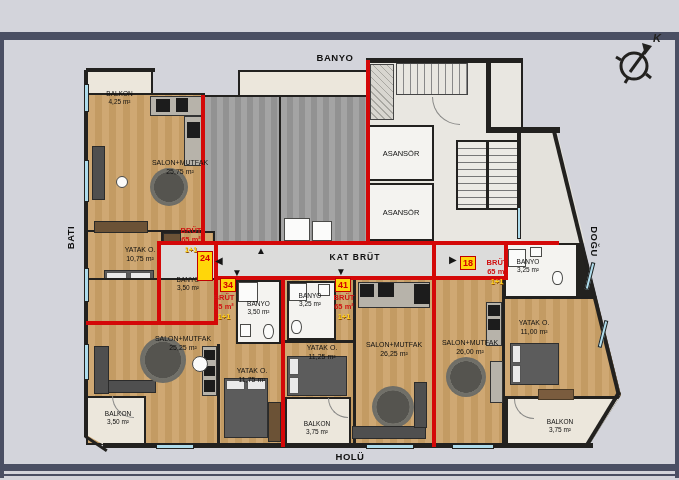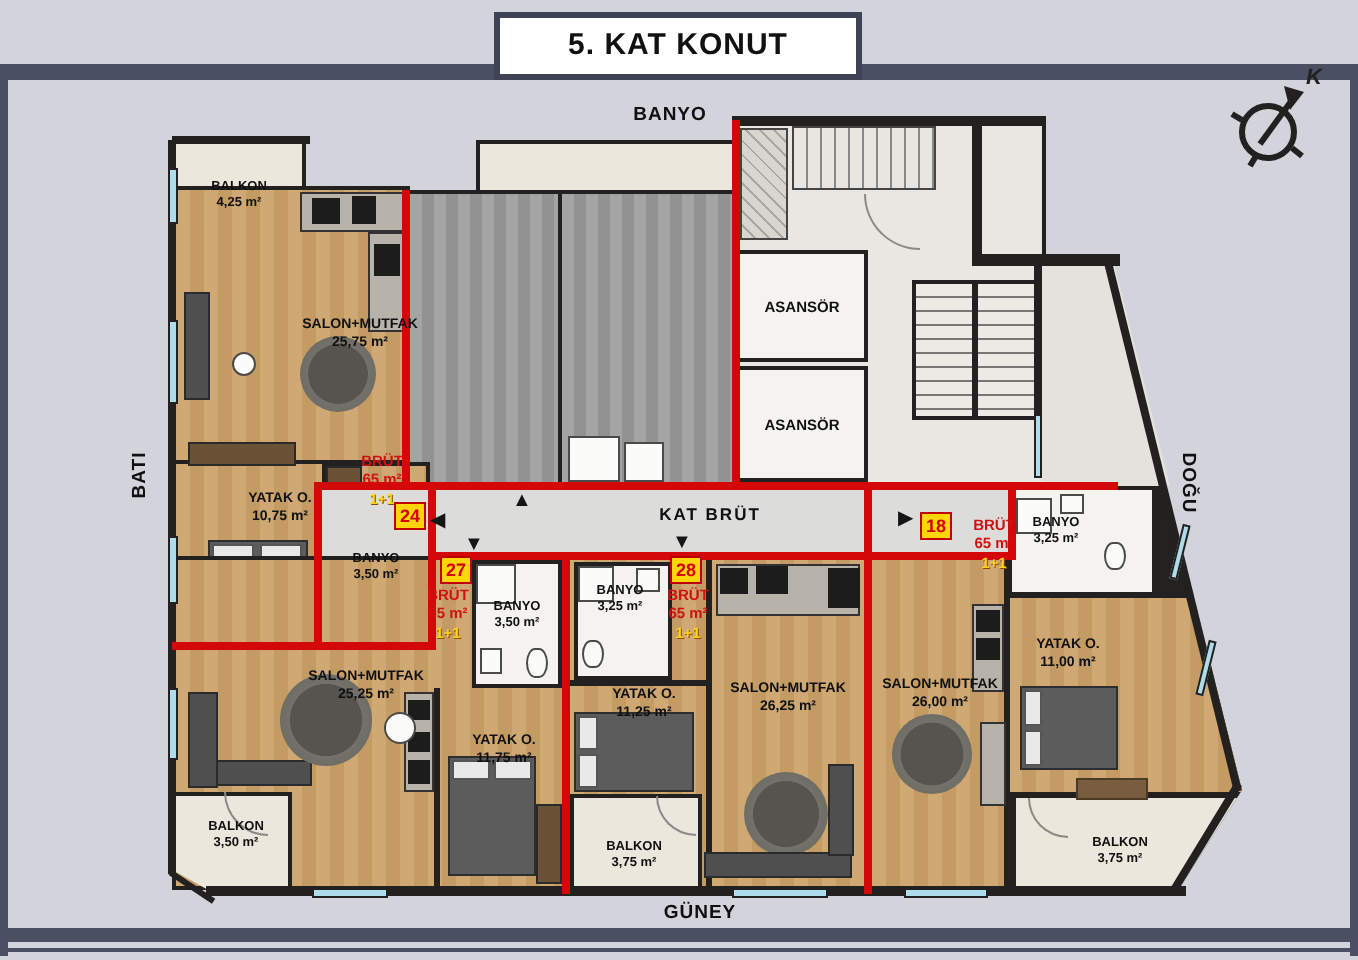--- a/index.html
+++ b/index.html
@@ -10,21 +10,21 @@
   .wood{background:repeating-linear-gradient(90deg,#cfa873 0 7px,#c39b63 7px 14px);}
   .tile{background:#f4f3f0;}
   .marble{background:#ece7dc;}
   .graywood{background:repeating-linear-gradient(90deg,#a4a4a4 0 6px,#929292 6px 12px);}
   .hallf{background:#dcdcdb;}
   .common{background:#e9e7e1;}
   .blk{background:#22211f;}
   .red{background:#d40808;}
   .win{background:#aedcec;border:1px solid #22211f;box-sizing:border-box;}
   .frame{background:#4a4f63;}
-  .lbl{font-weight:bold;font-size:7px;line-height:1.3;color:#101010;text-align:center;}
+  .lbl{font-weight:normal;font-size:7px;line-height:1.3;color:#101010;text-align:center;}
   .lbl.sm{font-size:6.5px;line-height:1.25;}
   .dir{font-weight:bold;font-size:9.5px;color:#101010;text-align:center;letter-spacing:.5px;}
   .hall-lbl{font-weight:bold;font-size:8.5px;letter-spacing:1px;color:#101010;text-align:center;}
   .unit-box{background:#ffd60a;color:#d40000;border:1px solid #c00000;font-weight:bold;
             font-size:9px;line-height:12px;text-align:center;box-sizing:border-box;}
   .brutblk{font-weight:bold;font-size:7.5px;line-height:1.25;color:#d01111;text-align:center;}
   .brutblk .tip{color:#ffd21a;text-shadow:.5px .5px 0 #8a4a00;}
   .arrow{font-size:10px;color:#151515;line-height:10px;}
   .rug{border-radius:50%;background:radial-gradient(circle,#55544f 55%,#72716a 56%,#64635c 100%);}
   .bed{background:#5c5c5c;border:1px solid #2e2e2e;box-sizing:border-box;}
@@ -46,23 +46,20 @@
 </head>
 <body>
 
 <div id="stage">
 
   <div class="abs frame" style="left:0;top:32px;width:679px;height:8px;"></div>
   <div class="abs frame" style="left:0;top:32px;width:4px;height:446px;"></div>
   <div class="abs frame" style="left:675px;top:32px;width:4px;height:446px;"></div>
   <div class="abs frame" style="left:0;top:464px;width:679px;height:7px;"></div>
   <div class="abs frame" style="left:0;top:474px;width:679px;height:2px;"></div>
-  <div class="abs title-box" style="left:247px;top:6px;width:184px;height:34px;">
-    <span>5. KAT KONUT</span>
-  </div>
 
   <svg class="abs" style="left:608px;top:30px;" width="58" height="58" viewBox="0 0 58 58">
     <circle cx="26" cy="36" r="13" fill="none" stroke="#22211f" stroke-width="3"></circle>
     <line x1="13" y1="30" x2="8" y2="27" stroke="#22211f" stroke-width="3"></line>
     <line x1="20" y1="48" x2="17" y2="53" stroke="#22211f" stroke-width="3"></line>
     <line x1="38" y1="44" x2="43" y2="48" stroke="#22211f" stroke-width="3"></line>
     <line x1="22" y1="42" x2="38" y2="20" stroke="#22211f" stroke-width="3"></line>
     <polygon points="34,13 44,16 37,25" fill="#22211f"></polygon>
     <text x="45" y="12" font-size="11" font-weight="bold" font-style="italic" fill="#22211f">K</text>
   </svg>
@@ -205,21 +202,21 @@
   <div class="abs win" style="left:588px;top:262px;width:4px;height:28px;transform:rotate(14deg);"></div>
   <div class="abs win" style="left:601px;top:320px;width:4px;height:28px;transform:rotate(14deg);"></div>
 
   <div class="abs arrow" style="left:215px;top:256px;">◀</div>
   <div class="abs arrow" style="left:256px;top:246px;">▲</div>
   <div class="abs arrow" style="left:232px;top:268px;">▼</div>
   <div class="abs arrow" style="left:336px;top:267px;">▼</div>
   <div class="abs arrow" style="left:449px;top:255px;">▶</div>
 
   <div class="abs dir" style="left:300px;top:52px;width:70px;">BANYO</div>
-  <div class="abs dir" style="left:318px;top:451px;width:64px;">GÜNEY</div>
+  <div class="abs dir" style="left:318px;top:451px;width:64px;">HOLÜ</div>
   <div class="abs dir" style="left:48px;top:232px;width:44px;transform:rotate(-90deg);">BATI</div>
   <div class="abs dir" style="left:572px;top:236px;width:44px;transform:rotate(90deg);">DOĞU</div>
 
   <div class="abs hall-lbl" style="left:320px;top:252px;width:70px;">KAT BRÜT</div>
   <div class="abs lbl" style="left:368px;top:149px;width:66px;font-size:7.5px;">ASANSÖR</div>
   <div class="abs lbl" style="left:368px;top:208px;width:66px;font-size:7.5px;">ASANSÖR</div>
 
   <div class="abs lbl sm" style="left:92px;top:90px;width:55px;">
     <div>BALKON</div>
     <div>4,25 m²</div>
@@ -283,28 +280,28 @@
   <div class="abs lbl sm" style="left:533px;top:418px;width:54px;">
     <div>BALKON</div>
     <div>3,75 m²</div>
   </div>
 
   <div class="abs brutblk" style="left:168px;top:226px;width:46px;">
     <div>BRÜT</div>
     <div>65 m²</div>
     <div class="tip">1+1</div>
   </div>
-  <div class="abs unit-box" style="left:197px;top:251px;width:16px;height:14px;">24</div>
-  <div class="abs unit-box" style="left:220px;top:278px;width:16px;height:14px;">27</div>
+  <div class="abs unit-box" style="left:197px;top:251px;width:16px;height:30px;">24</div>
+  <div class="abs unit-box" style="left:220px;top:278px;width:16px;height:14px;">34</div>
   <div class="abs brutblk" style="left:202px;top:293px;width:44px;">
     <div>BRÜT</div>
     <div>65 m²</div>
     <div class="tip">1+1</div>
   </div>
-  <div class="abs unit-box" style="left:335px;top:278px;width:16px;height:14px;">28</div>
+  <div class="abs unit-box" style="left:335px;top:278px;width:16px;height:14px;">41</div>
   <div class="abs brutblk" style="left:322px;top:293px;width:44px;">
     <div>BRÜT</div>
     <div>65 m²</div>
     <div class="tip">1+1</div>
   </div>
   <div class="abs unit-box" style="left:460px;top:256px;width:16px;height:14px;">18</div>
   <div class="abs brutblk" style="left:477px;top:258px;width:40px;">
     <div>BRÜT</div>
     <div>65 m²</div>
     <div class="tip">1+1</div>

